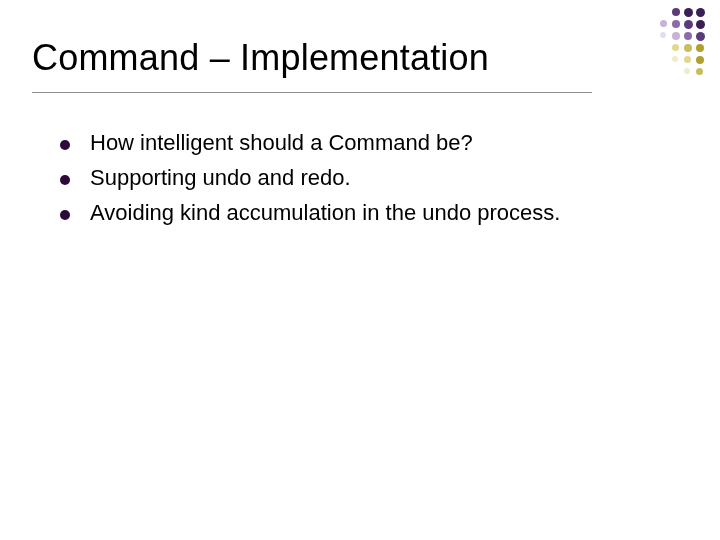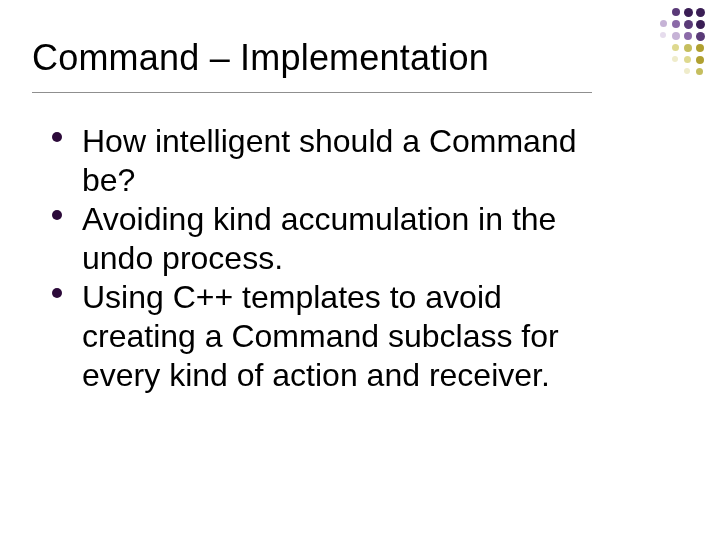--- a/index.html
+++ b/index.html
@@ -45,23 +45,23 @@
     width: 560px;
   }
   ul.bullets {
     list-style: none;
     margin: 0;
     padding: 0;
   }
   ul.bullets > li {
     position: relative;
     padding-left: 36px;
-    font-size: 32px;
+    font-size: 22px;
     line-height: 1.22;
-    margin: 0;
+    margin: 8px;
   }
   ul.bullets > li::before {
     content: "";
     position: absolute;
     left: 6px;
     top: 10px;
     width: 10px;
     height: 10px;
     background: #2c0a3a; 
     border-radius: 50%;
@@ -106,17 +106,17 @@
     </div>
 
   <div class="title-wrap">
     <h1 class="title">Command – Implementation</h1>
     <div class="title-rule"></div>
   </div>
 
   <div class="content">
     <ul class="bullets">
       <li><span>How intelligent should a Command be?</span></li>
+      <li><span>Supporting undo and redo.</span></li>
       <li><span>Avoiding kind accumulation in the undo process.</span></li>
-      <li><span>Using C++ templates to avoid creating a Command subclass for every kind of action and receiver.</span></li>
     </ul>
   </div>
 </div>
 
 </body></html>

